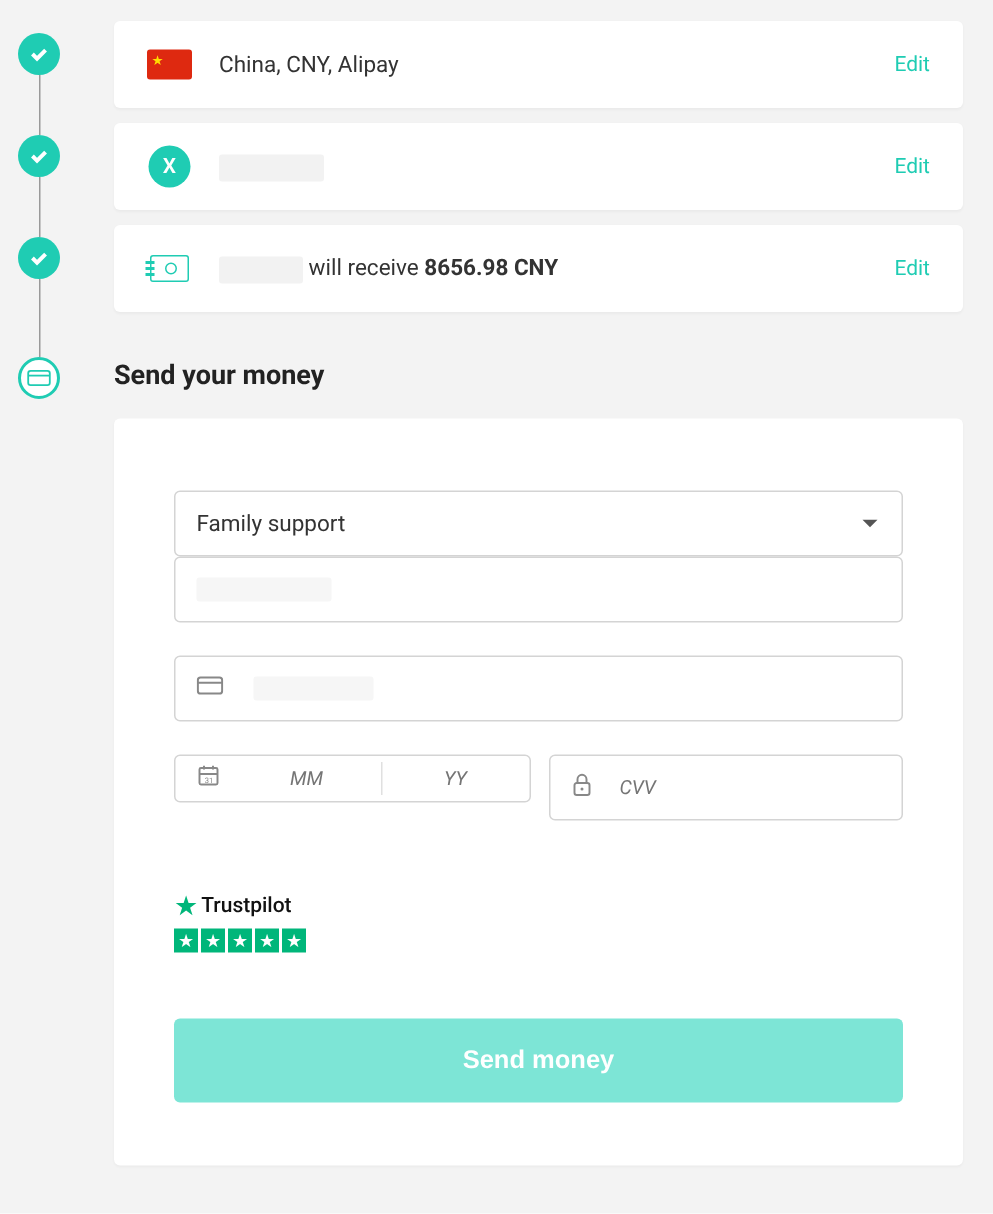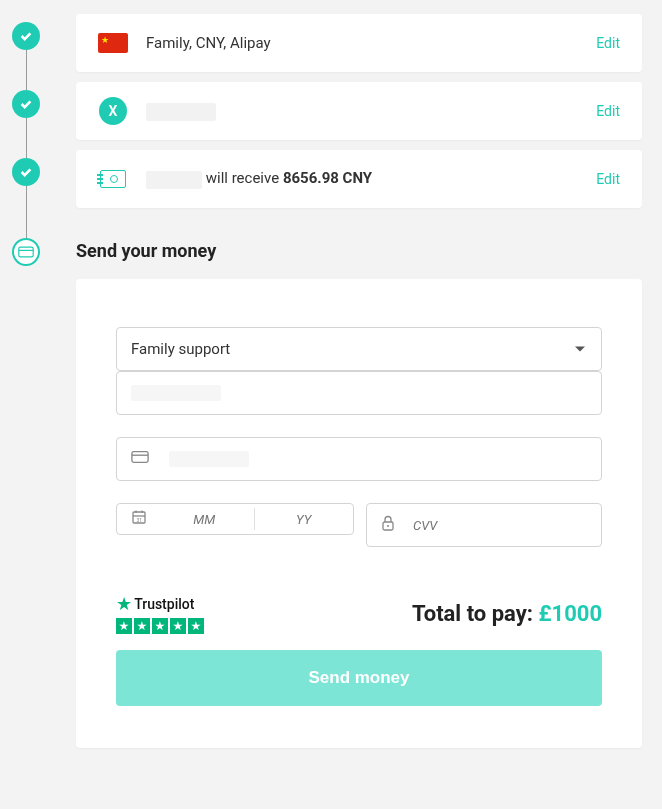--- a/index.html
+++ b/index.html
@@ -97,21 +97,21 @@
 
     .send-btn {
       width:100%;
       height:56px;
       background:#7de5d6;
       border:none;
       border-radius:4px;
       color:#fff;
       font-size:17px;
       font-weight:700;
-      margin-top:16px;
+      margin-top:44px;
       cursor:pointer;
     }
 
     .redact-input { background:#f6f6f6; width:80px; height:16px; border-radius:2px; margin-left:6px; }
 
     .recv-text { color:#333; }
     .recv-text .bold { font-weight:700; }
   </style>
 </head>
 <body>
@@ -142,21 +142,21 @@
     </svg>
   </div>
 </div>
 
 <div class="main">
 
   <div class="summary-card">
     <div class="icon-slot">
         <div class="cn-flag"></div>
       </div>
-    <div class="content">Family, CNY, Alipay</div>
+    <div class="content">China, CNY, Alipay</div>
     <a class="edit">Edit</a>
   </div>
 
   <div class="summary-card">
     <div class="icon-slot">
         <div class="avatar">X</div>
       </div>
     <div class="content"><span class="redact"></span></div>
     <a class="edit">Edit</a>
   </div>
@@ -241,22 +241,19 @@
               <span class="tp-box-star">★</span>
             </div>
           <div class="tp-box">
               <span class="tp-box-star">★</span>
             </div>
           <div class="tp-box">
               <span class="tp-box-star">★</span>
             </div>
         </div>
       </div>
-      <div class="total">
-        <span>Total to pay: </span><span class="amount">£1000</span>
-      </div>
     </div>
 
     <button class="send-btn">Send money</button>
 
   </div>
 
 </div>
 
 </body></html>

